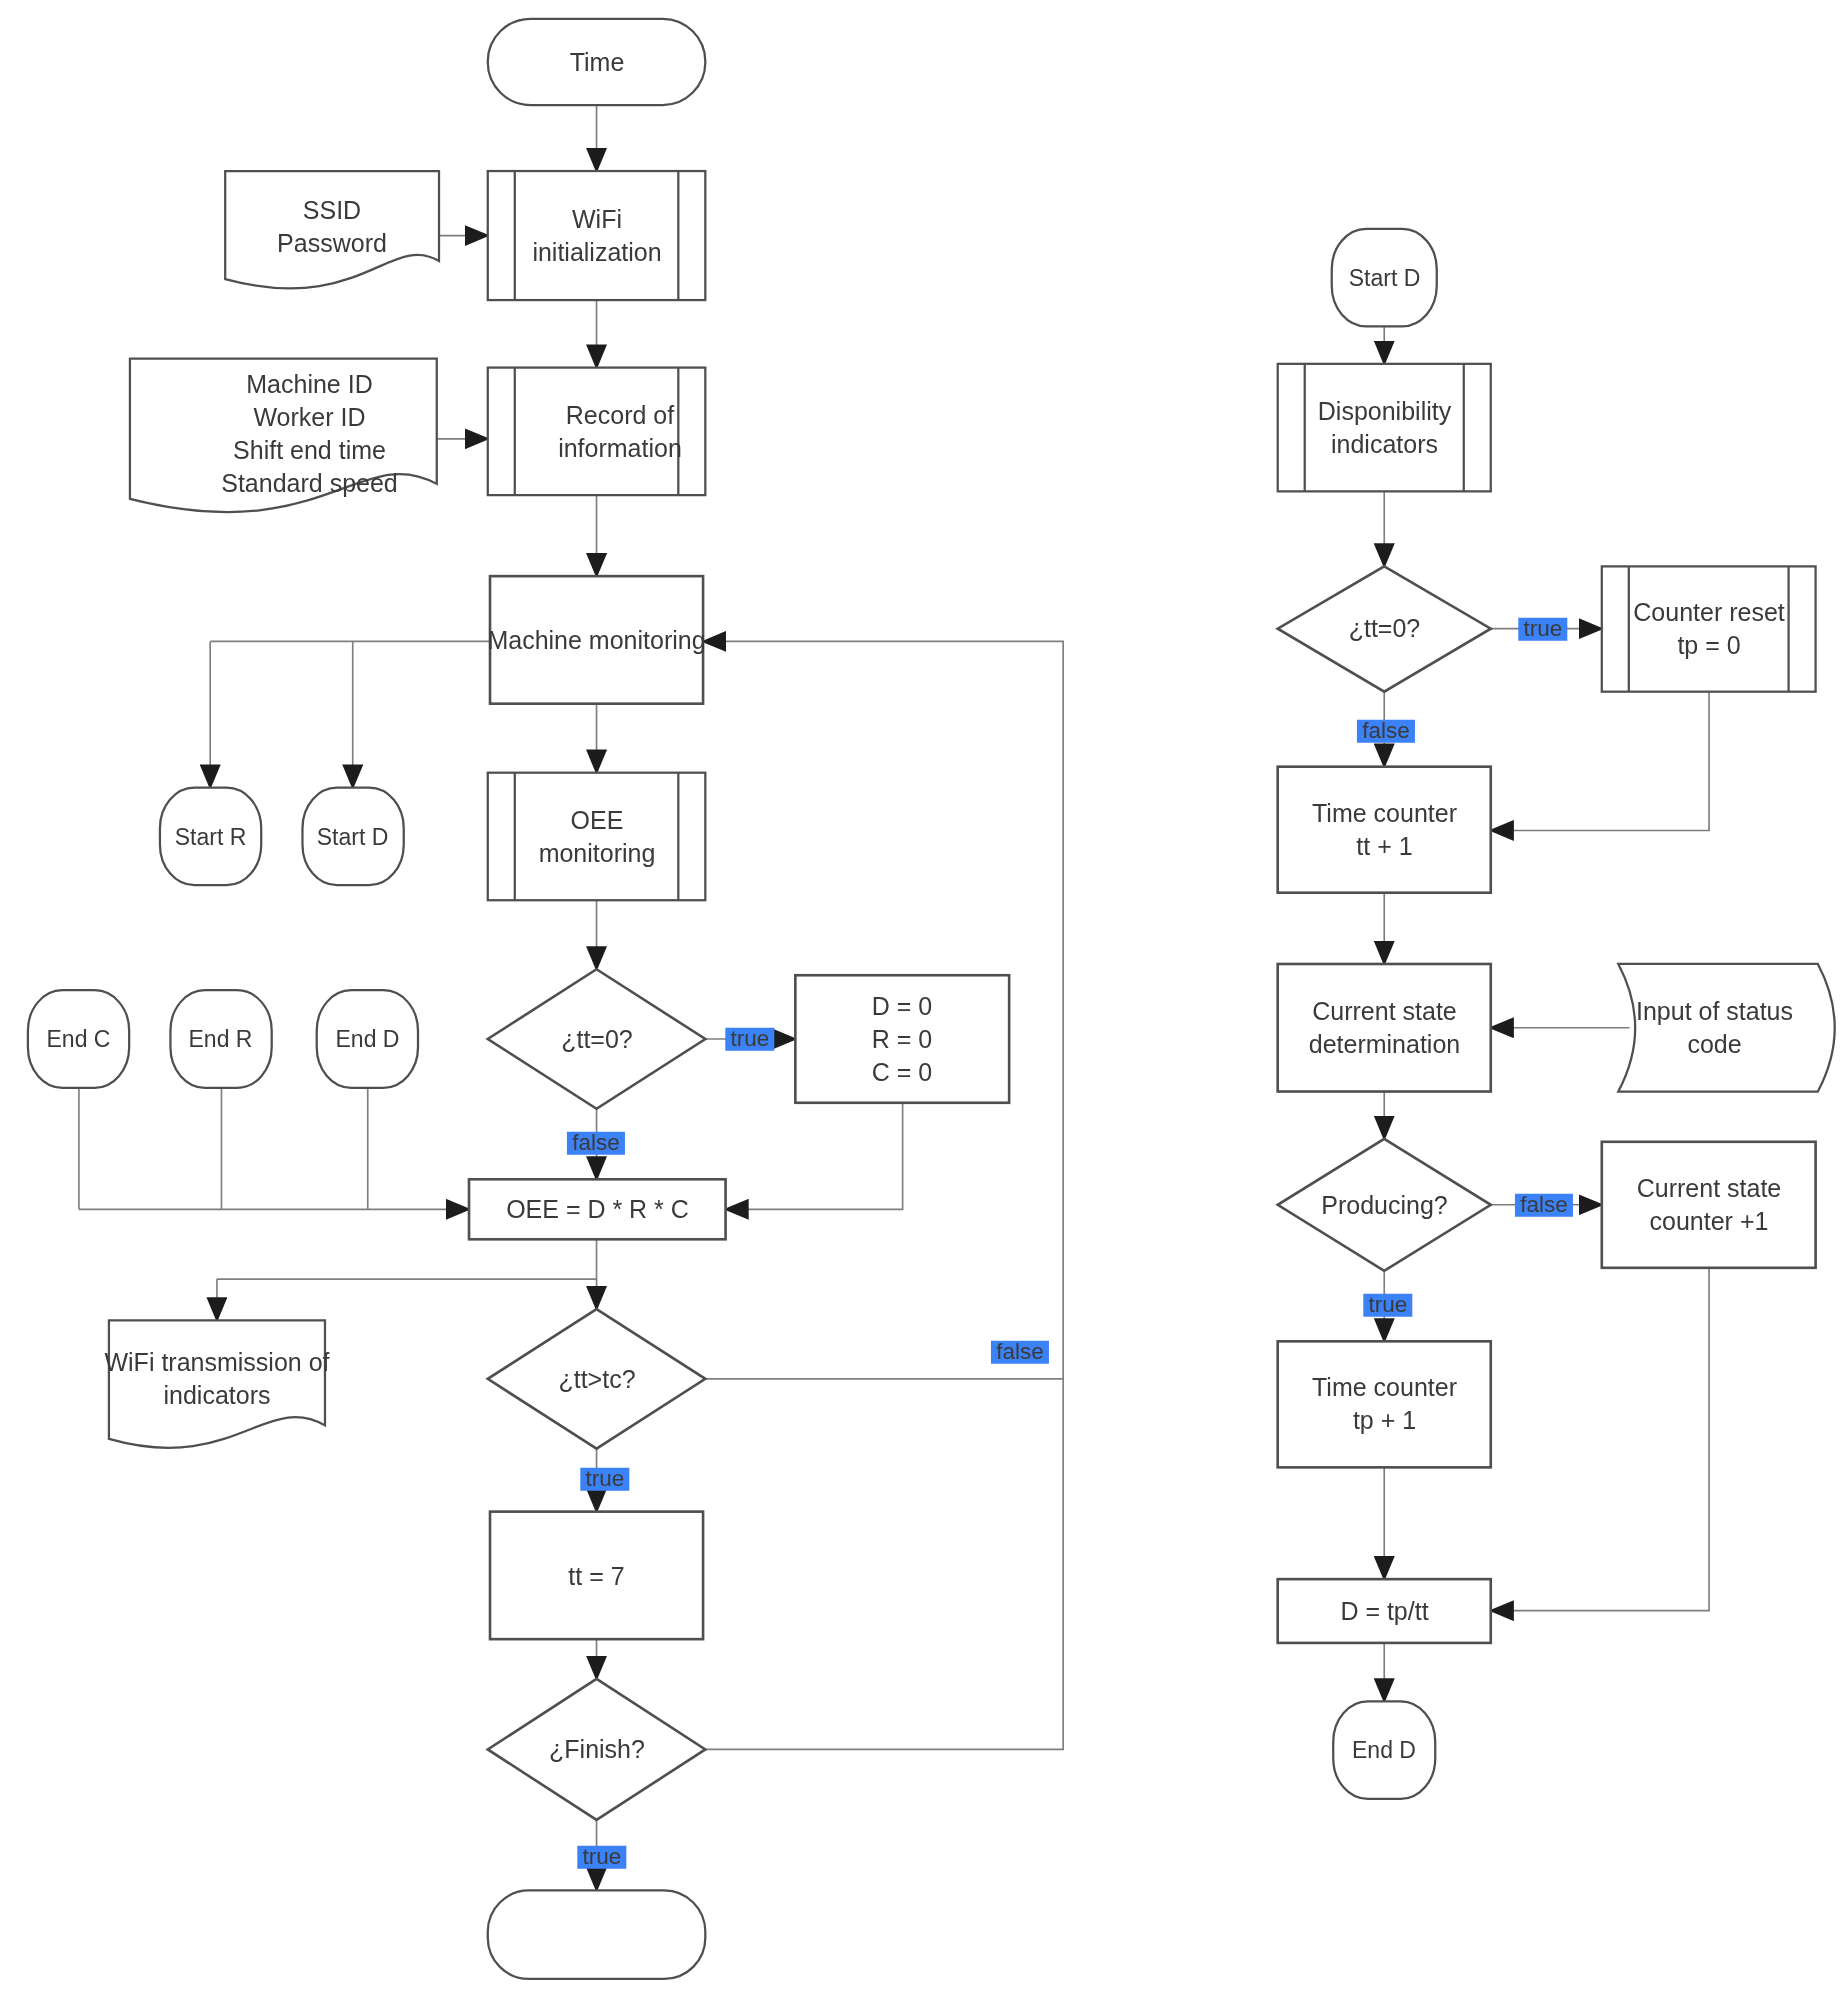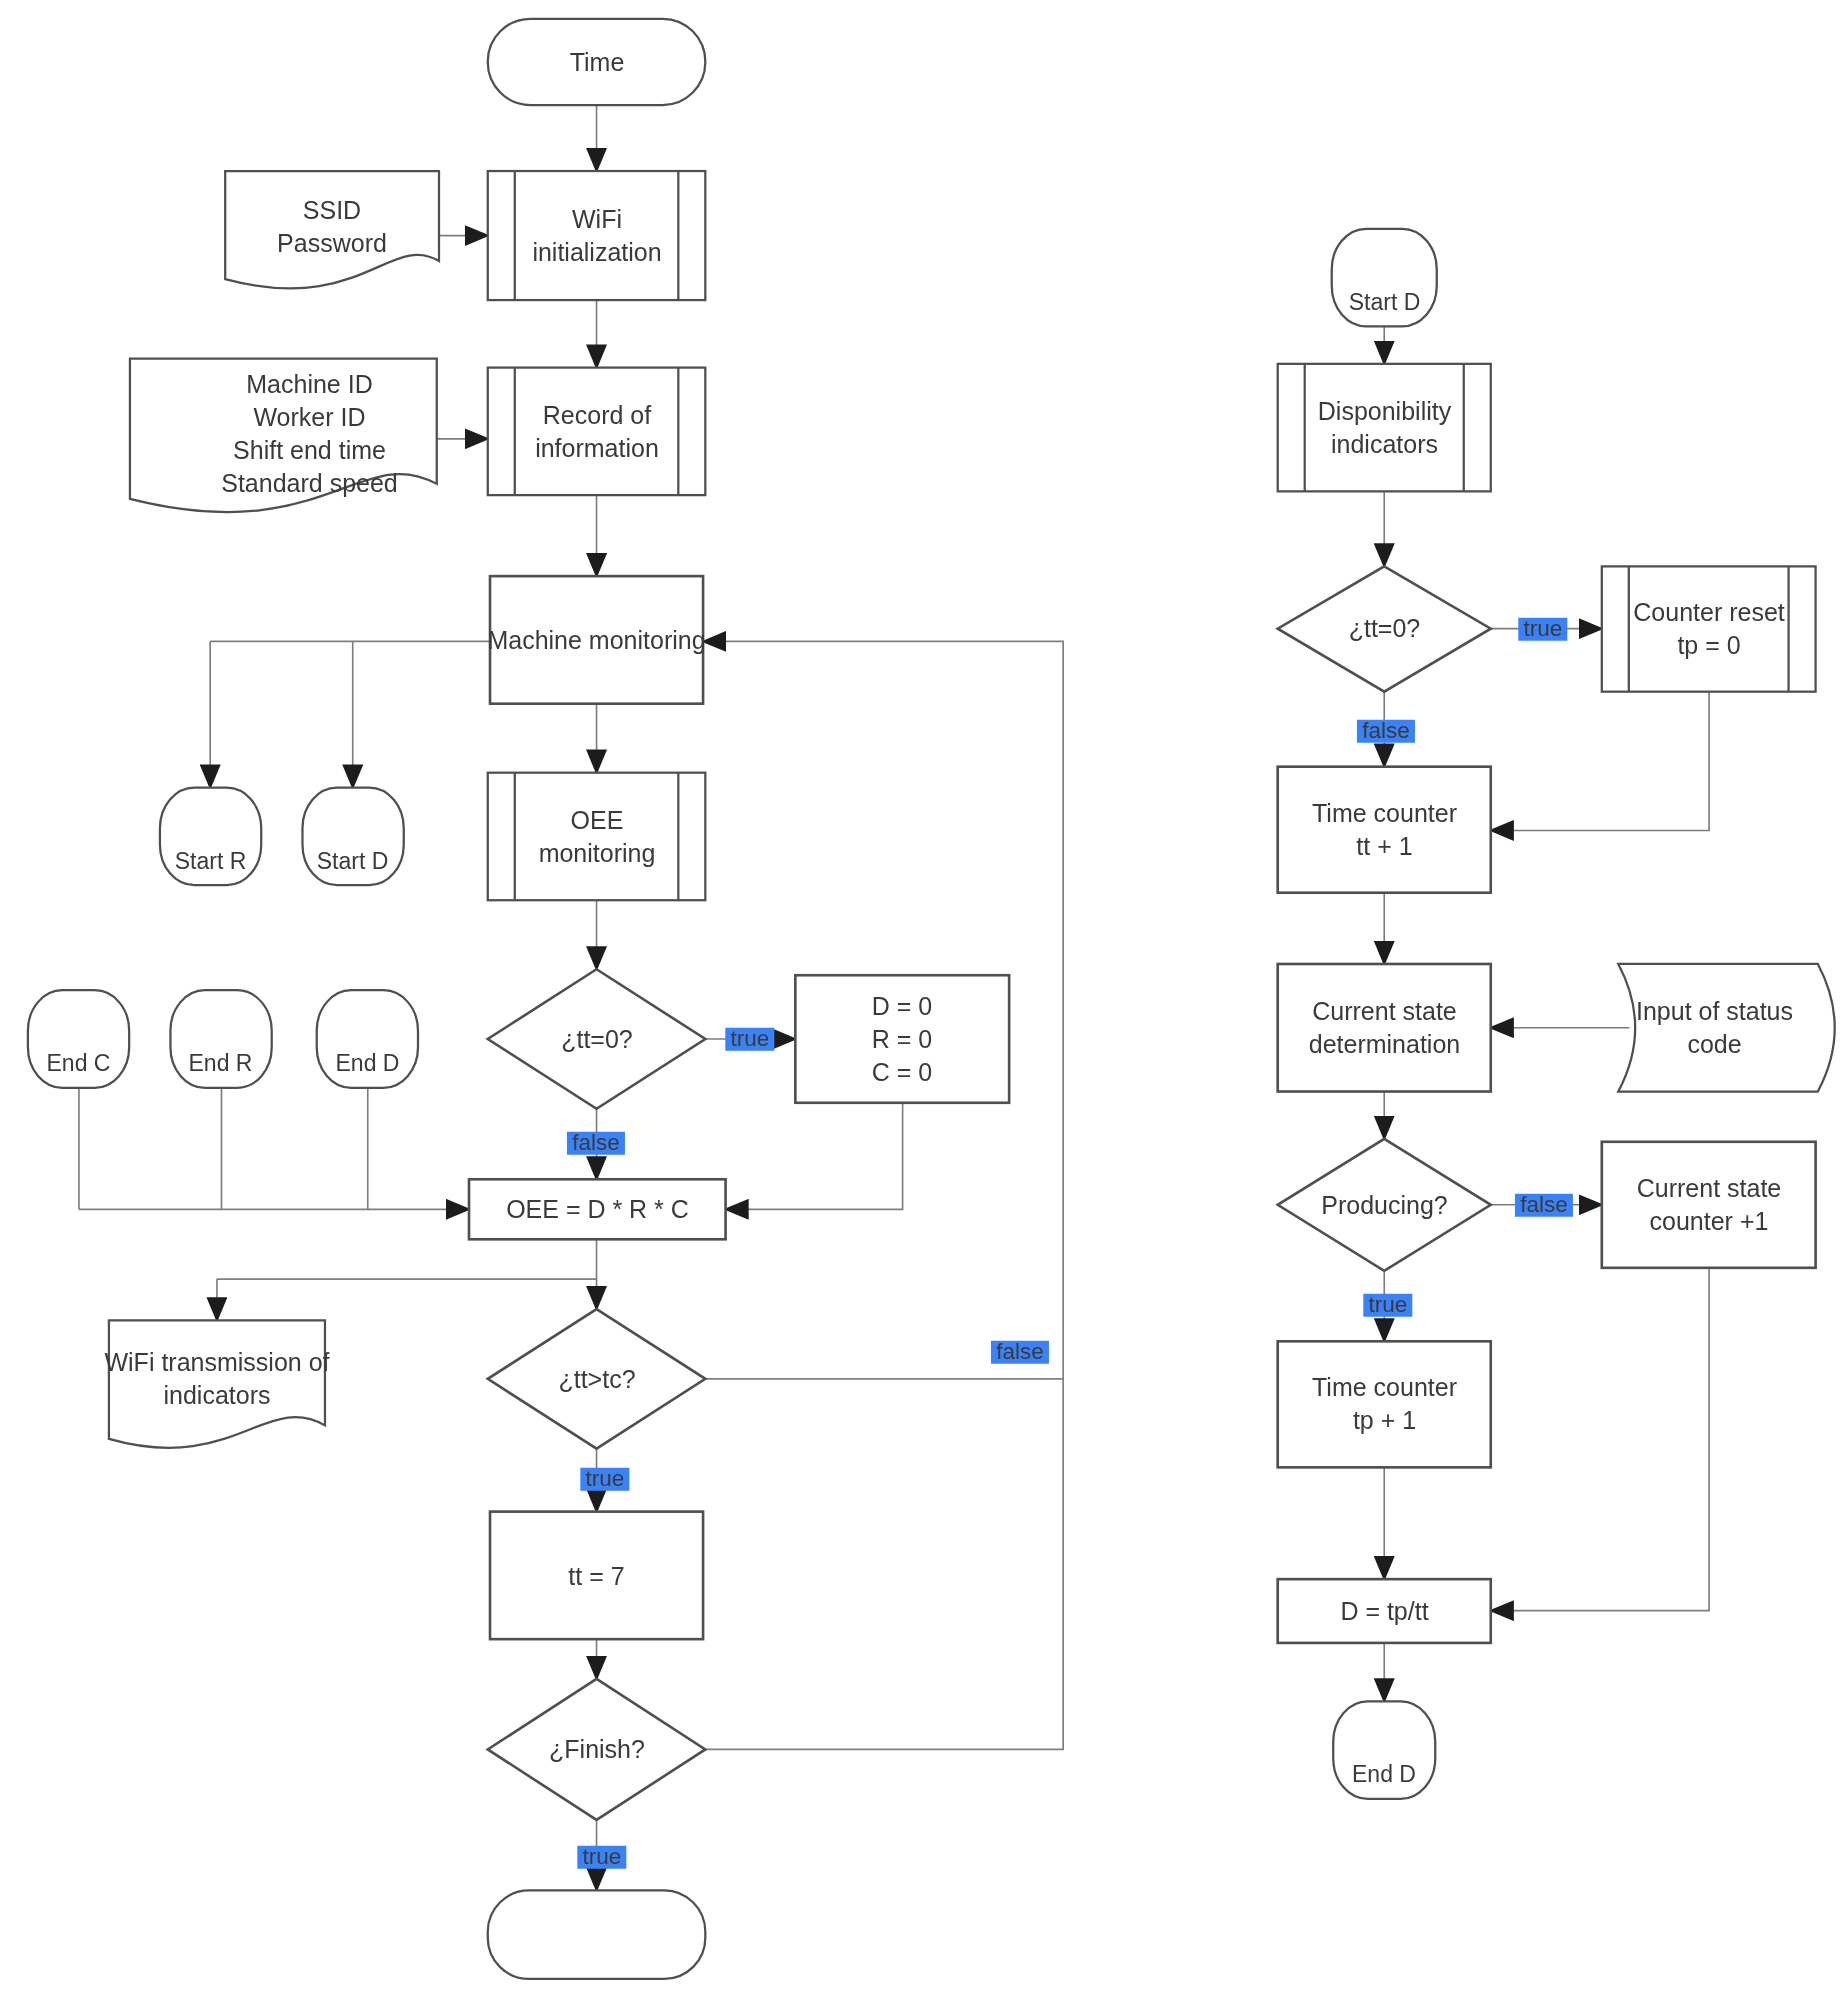--- a/index.html
+++ b/index.html
@@ -3,21 +3,21 @@
 <meta charset="utf-8">
 <style>
   html,body{margin:0;padding:0;background:#ffffff;}
   body{width:1845px;height:2015px;position:relative;overflow:hidden;
        font-family:"Liberation Sans",sans-serif;}
   .canvas{position:absolute;left:0;top:0;width:1845px;height:2015px;}
   svg.wires{position:absolute;left:0;top:0;}
   .lbl{position:absolute;display:flex;align-items:center;justify-content:center;
        text-align:center;white-space:pre-line;color:#3a3a3a;font-size:25px;
        line-height:1.32;pointer-events:none;}
-  .lbl.small{font-size:23px;margin-top:24px;}
+  .lbl.small{font-size:23px;}
   .elbl{position:absolute;transform:translate(-50%,-50%);background:#3b82f6;
         padding:0 5.3px;color:#3a3a3a;font-size:22.5px;line-height:1;pointer-events:none;}
 </style>
 </head>
 <body>
 
 <div class="canvas">
 
 <svg class="wires" width="1845" height="2015" viewBox="0 0 2459 2686">
   <defs>
@@ -121,21 +121,21 @@
 
 <div class="lbl" style="left:488px;top:19px;width:218px;height:86px">Time</div>
 <div class="lbl" style="left:225px;top:174px;width:214px;height:105px">SSID
 Password</div>
 <div class="lbl" style="left:515px;top:171px;width:164px;height:129px">WiFi
 initialization</div>
 <div class="lbl" style="left:130px;top:366px;width:359px;height:135px">Machine ID
 Worker ID
 Shift end time
 Standard speed</div>
-<div class="lbl" style="left:515px;top:368px;width:164px;height:128px">Record of
+<div class="lbl" style="left:538px;top:368px;width:164px;height:128px">Record of
 information</div>
 <div class="lbl" style="left:480px;top:576px;width:233px;height:128px">Machine monitoring</div>
 <div class="lbl" style="left:515px;top:773px;width:164px;height:128px">OEE
 monitoring</div>
 <div class="lbl small" style="left:160px;top:788px;width:101px;height:98px">Start R</div>
 <div class="lbl small" style="left:302px;top:788px;width:101px;height:98px">Start D</div>
 <div class="lbl" style="left:488px;top:969px;width:218px;height:140px">¿tt=0?</div>
 <div class="lbl" style="left:795px;top:975px;width:214px;height:128px">D = 0
 R = 0
 C = 0</div>

